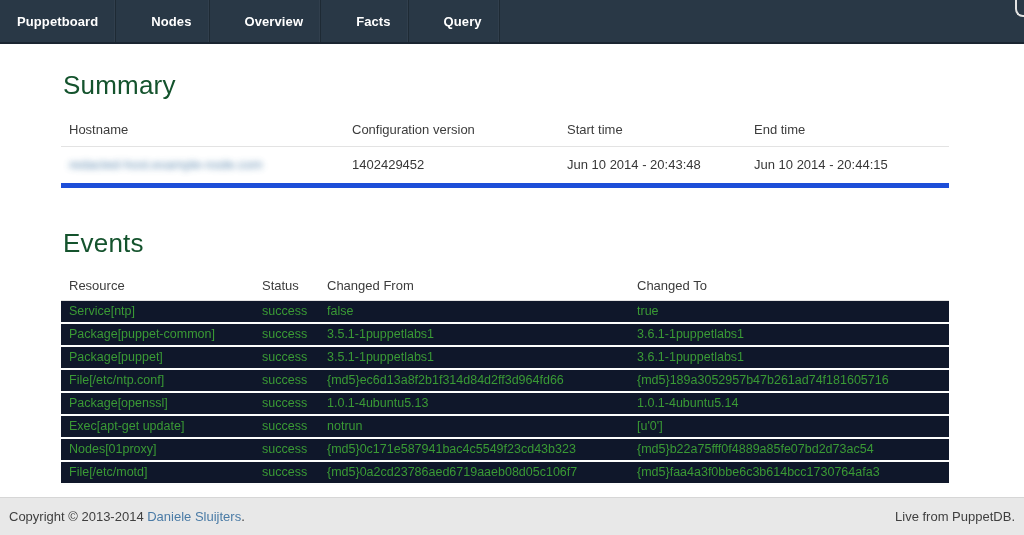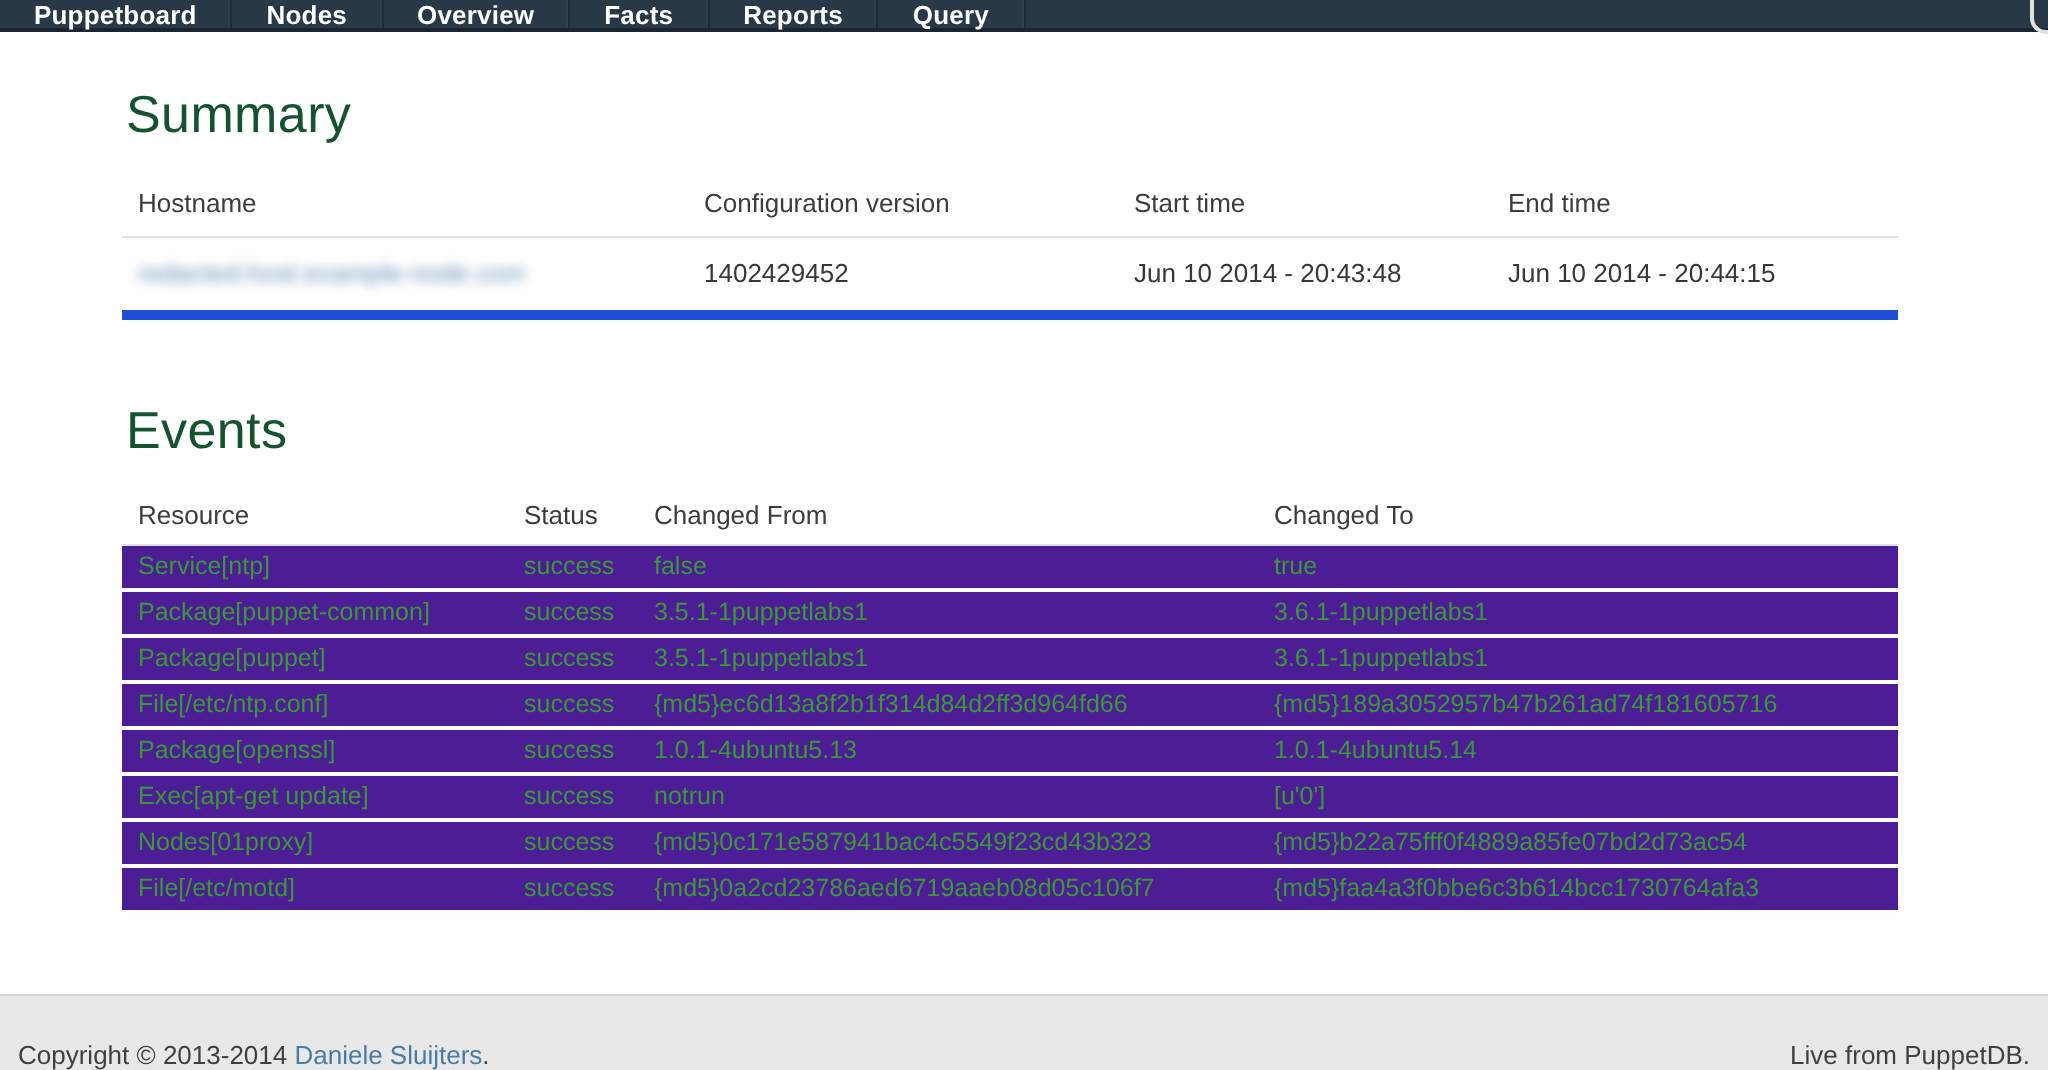--- a/index.html
+++ b/index.html
@@ -5,24 +5,25 @@
   * { margin: 0; padding: 0; box-sizing: border-box; }
   html, body { background: #ffffff; }
   body {
     width: 1024px; height: 535px;
     font-family: "Liberation Sans", "DejaVu Sans", sans-serif;
     position: relative; overflow: hidden;
     color: #373737;
   }
   
   .navbar {
-    height: 16px; background: #293846;
+    height: 44px; background: #293846;
     border-bottom: 2px solid #1a2531;
     display: flex; align-items: stretch;
     position: relative;
+    gap: 18px;
   }
   .navbar a {
     display: flex; align-items: center;
     padding: 0 17px;
     color: #ffffff; text-decoration: none;
     font-size: 13px; font-weight: 700;
     border-right: 1px solid rgba(0,0,0,0.25);
     box-shadow: inset -1px 0 0 rgba(255,255,255,0.04);
     letter-spacing: .1px;
   }
@@ -67,40 +68,39 @@
   .events-table col.c-res  { width: 193px; }
   .events-table col.c-stat { width: 65px;  }
   .events-table col.c-from { width: 310px; }
   .events-table col.c-to   { width: 320px; }
   .events-table th { padding: 6px 8px 7px 8px; }
   .events-table td {
     font-size: 12.5px; padding: 3px 8px 4px 8px;
     white-space: nowrap; overflow: hidden;
     border-bottom: 2px solid #fcfdfc;
   }
-  .events-table tr.success td { background: #4c1d95; color: #3a9a35; }
+  .events-table tr.success td { background: #0f172a; color: #3a9a35; }
   
   footer {
     position: absolute; left: 0; right: 0; bottom: 0;
     height: 38px; background: #e8e8e8;
     border-top: 1px solid #d6d6d6;
-    display: flex; align-items: flex-end; justify-content: space-between;
+    display: flex; align-items: center; justify-content: space-between;
     padding: 0 9px; font-size: 13px; color: #3f3f3f;
   }
   footer a { color: #4a7ba6; text-decoration: none; }
 </style>
 </head>
 <body>
 
 <nav class="navbar">
   <a href="#">Puppetboard</a>
   <a href="#">Nodes</a>
   <a href="#">Overview</a>
   <a href="#">Facts</a>
-  <a href="#">Reports</a>
   <a href="#">Query</a>
   <div class="scroll-thumb"></div>
 </nav>
 
 <div class="container">
 
   <h1>Summary</h1>
 
   <table class="summary-table">
     <colgroup>

